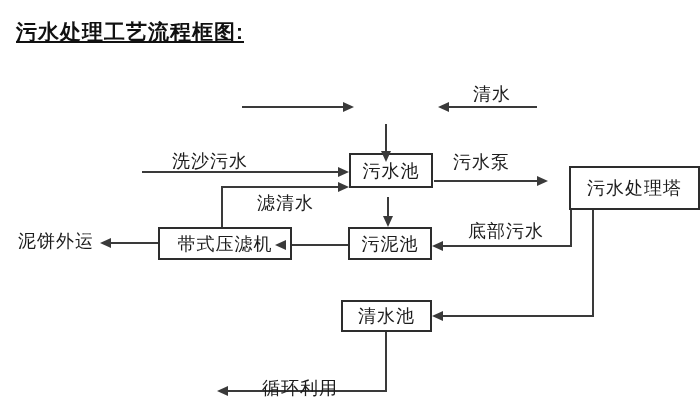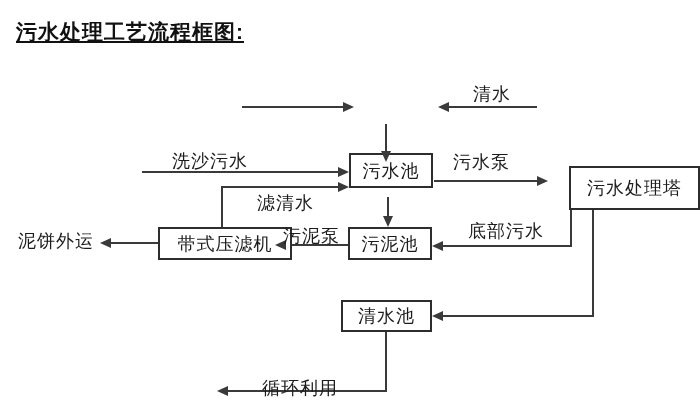--- a/index.html
+++ b/index.html
@@ -87,21 +87,20 @@
   <div class="box" style="left:548px; top:166px; width:131px; height:44px;margin-left:21px;">污水处理塔</div>
   <div class="box" style="left:158px; top:227px; width:134px; height:33px;">带式压滤机</div>
   <div class="box" style="left:348px; top:227px; width:84px; height:33px;">污泥池</div>
   <div class="box" style="left:341px; top:300px; width:91px; height:32px;">清水池</div>
 
   <div class="lbl" style="left:473px; top:82px;">清水</div>
   <div class="lbl" style="left:172px; top:149px;">洗沙污水</div>
   <div class="lbl" style="left:453px; top:150px;">污水泵</div>
   <div class="lbl" style="left:257px; top:191px;">滤清水</div>
   <div class="lbl" style="left:18px; top:229px;">泥饼外运</div>
-  <div class="lbl" style="left:283px; top:224px;">污泥泵</div>
   <div class="lbl" style="left:468px; top:219px;">底部污水</div>
   <div class="lbl" style="left:262px; top:364px;margin-top:12px;">循环利用</div>
 
   <div class="line" style="left:242px; top:106px; width:101px; height:2px;"></div>
   <div class="arr r" style="left:343px; top:102px;"></div>
 
   <div class="line" style="left:448px; top:106px; width:89px; height:2px;"></div>
   <div class="arr l" style="left:438px; top:102px;"></div>
 
   <div class="line" style="left:385px; top:124px; width:2px; height:28px;"></div>

